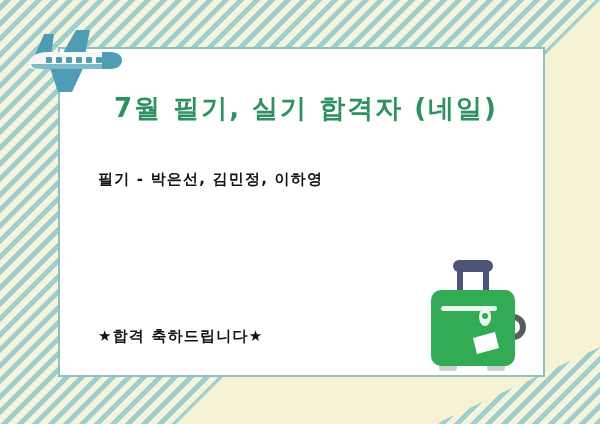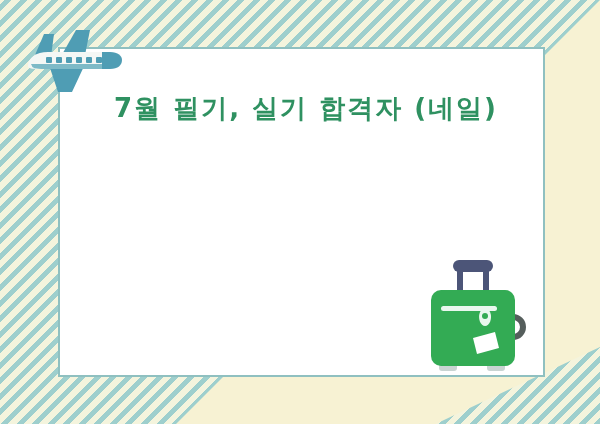--- a/index.html
+++ b/index.html
@@ -114,22 +114,24 @@
 <div id="poster">
 
   <div class="bg-base"></div>
   <div class="bg-stripes"></div>
   <div class="bg-stripes2"></div>
 
   <div class="card">
 
     <div class="title">7월 필기, 실기 합격자 (네일)</div>
 
+    <div class="line line-1">필기 - 박은선, 김민정, 이하영</div>
 
 
+    <div class="line line-3">★합격 축하드립니다★</div>
   </div>
 
   <div class="plane">
     <svg viewBox="0 0 112 72" width="112" height="72" xmlns="http://www.w3.org/2000/svg">
 
       <path d="M18 40 L30 12 L40 12 L36 42 Z" fill="#4f9db4"></path>
 
       <path d="M46 36 L62 8 L76 8 L70 38 Z" fill="#4f9db4"></path>
 
       <path d="M34 40 L72 40 L58 70 L44 70 Z" fill="#4f9db4"></path>

